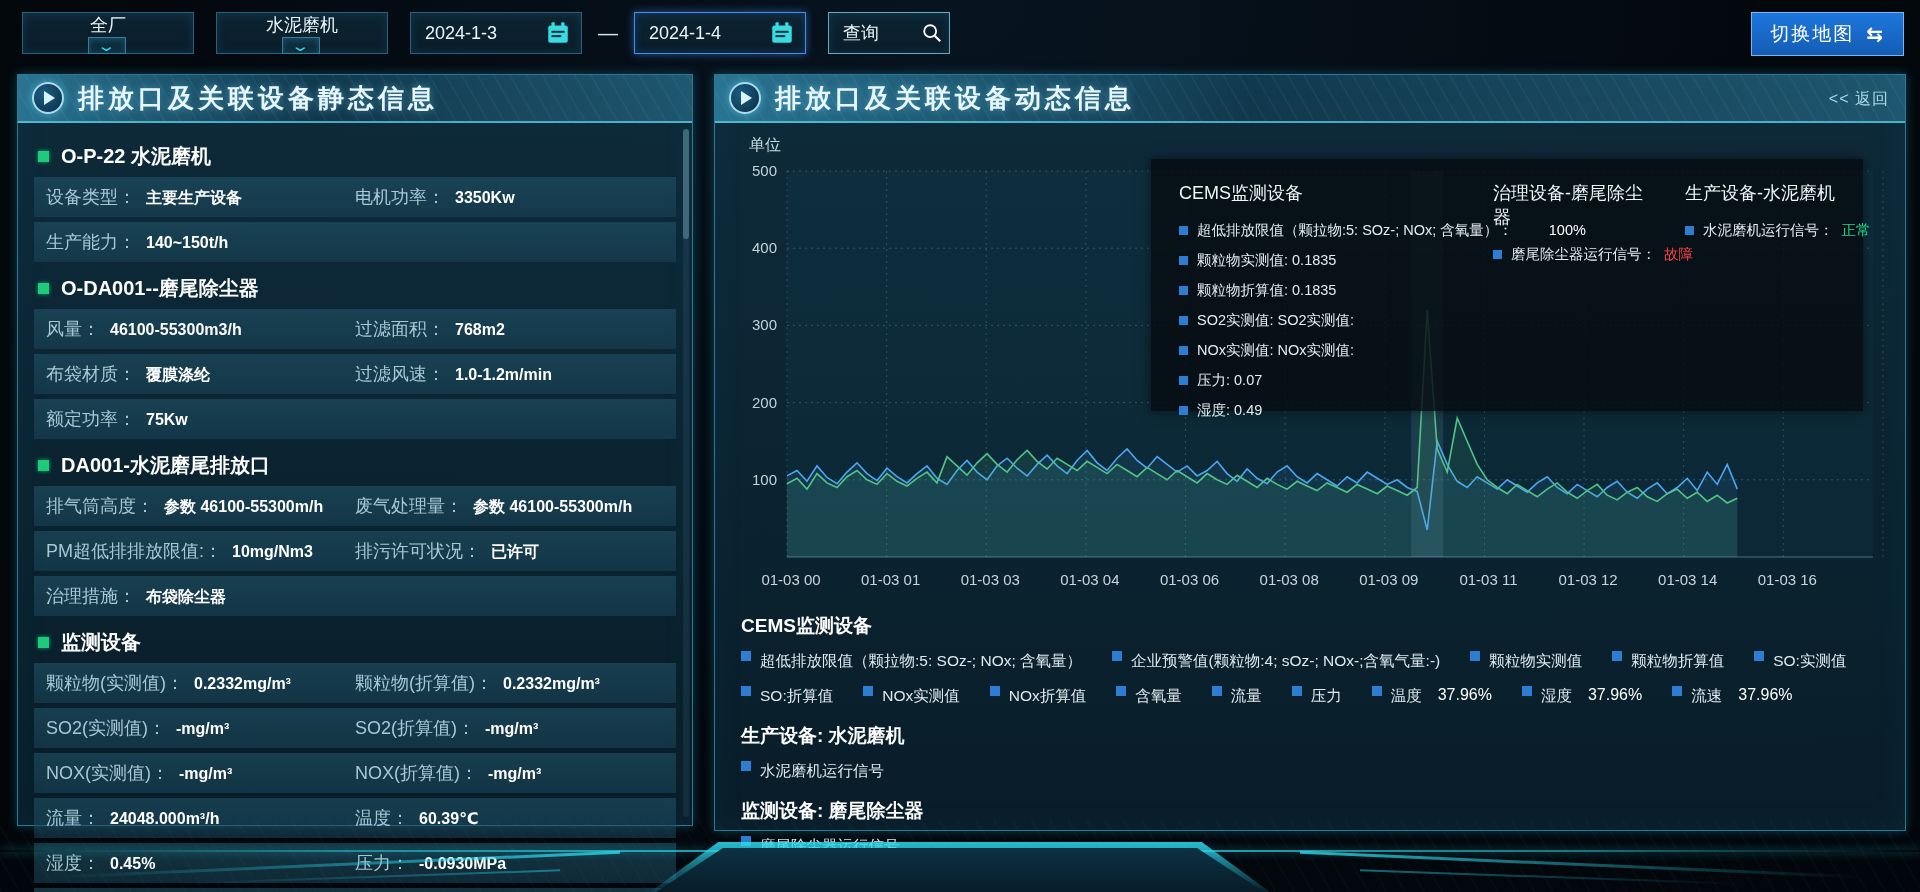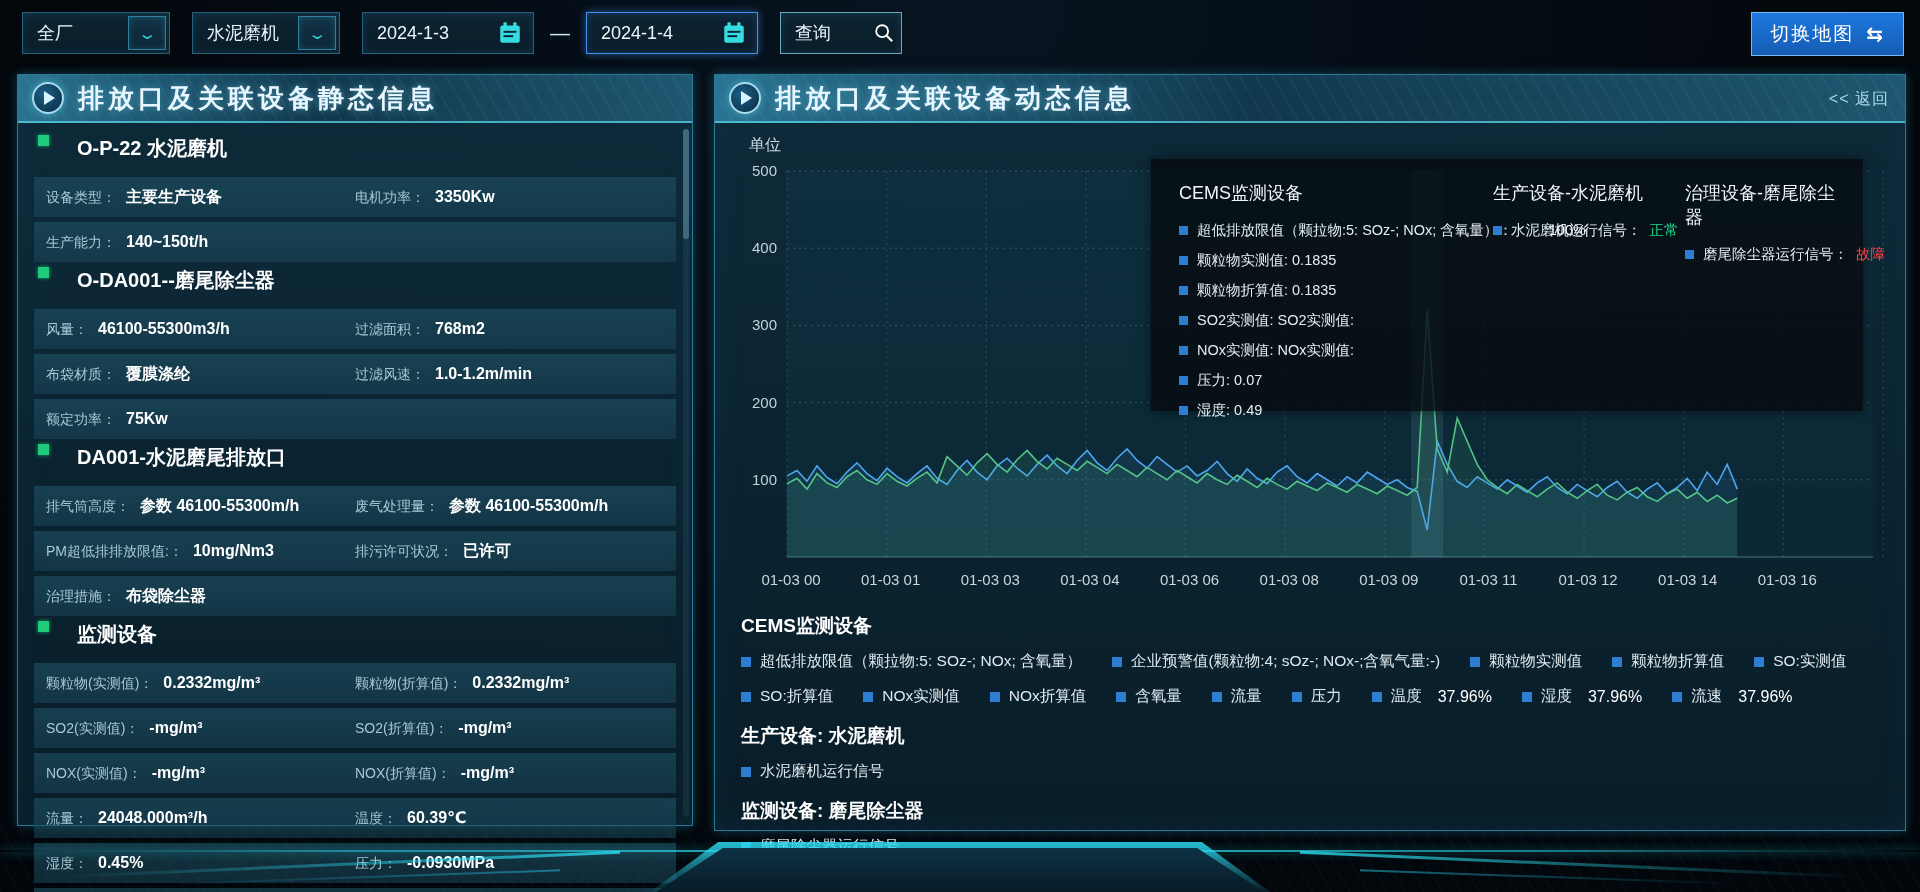--- a/index.html
+++ b/index.html
@@ -12,21 +12,21 @@
 
   
   .topbar { position:absolute; top:0; left:0; right:0; height:66px; display:flex; align-items:center; padding-left:22px; gap:22px; }
   .ctrl {
     height:42px; display:flex; align-items:center; position:relative;
     background:linear-gradient(180deg,#0d2432 0%,#0a1c29 100%);
     border:1px solid #27607a; color:#eaf6fb; font-size:18px;
     box-shadow:inset 0 0 10px rgba(30,120,160,.25);
   }
   .ctrl .txt { padding:0 14px; white-space:nowrap; }
-  .dropdown { width:148px; justify-content:space-between; }
+  .dropdown { width:172px; justify-content:space-between;flex-direction:column; }
   .chev-box {
     width:38px; height:34px; margin-right:3px; display:flex; align-items:center; justify-content:center;
     background:linear-gradient(180deg,#123447 0%,#0c2535 100%);
     border:1px solid #2e7ea0; box-shadow:inset 0 0 6px rgba(60,200,230,.25);
   }
   .chev { color:#35dce2; font-size:15px; line-height:1; transform:scaleX(1.6); }
   .datebox { width:172px; justify-content:space-between; }
   .datebox.focused { border:1px solid #3f8ef0; box-shadow:0 0 8px rgba(70,140,240,.55), inset 0 0 8px rgba(60,140,240,.25); }
   .cal-box { width:40px; height:34px; margin-right:3px; display:flex; align-items:center; justify-content:center; }
   .date-sep { color:#cfe6ef; font-size:20px; margin:0 -6px; }
@@ -60,28 +60,28 @@
     background:radial-gradient(circle at 35% 35%, #1b5d82, #0b2c44);
     border:2px solid #a9dcec; display:flex; align-items:center; justify-content:center;
     box-shadow:0 0 8px rgba(90,210,230,.6);
   }
   .play-tri { width:0; height:0; border-left:11px solid #d8f4ff; border-top:7px solid transparent; border-bottom:7px solid transparent; margin-left:3px; }
   .panel-title { font-size:26px; font-weight:bold; letter-spacing:4px; color:#e8f7ff; text-shadow:0 0 8px rgba(120,220,250,.5);text-align:right; }
   .back-link { position:absolute; right:16px; top:14px; font-size:16px; color:#a9d9e8; cursor:pointer; letter-spacing:1px; }
 
   
   .pbody { padding:12px 16px 0 16px; position:relative; }
-  .section-title { display:flex; gap:28px; height:42px; padding:0 4px; font-size:20px; font-weight:bold; color:#fff; }
+  .section-title { display:flex; align-items:center; gap:12px; height:42px; padding:0 4px; font-size:20px; font-weight:bold; color:#fff; }
   .sq-bullet { width:11px; height:11px; background:#1ecb7a; box-shadow:0 0 4px rgba(30,203,122,.8); flex:none; }
   .data-row {
     display:grid; grid-template-columns:1fr 1fr; align-items:center; min-height:40px; margin-bottom:5px; padding:0 12px;
     background:linear-gradient(180deg, rgba(34,88,108,.55) 0%, rgba(26,70,90,.55) 100%);
   }
   .cell { display:flex; align-items:baseline; white-space:nowrap; overflow:hidden; }
-  .cell .lbl { color:#a7c8d4; font-size:14px; }
+  .cell .lbl { color:#a7c8d4; font-size:18px; }
   .cell .val { color:#fff; font-size:16px; font-weight:bold; margin-left:10px; }
   .scrollbar-track { position:absolute; right:3px; top:54px; bottom:8px; width:6px; background:rgba(120,180,200,.10); border-radius:3px; }
   .scrollbar-thumb { position:absolute; top:0; width:6px; height:110px; background:rgba(140,200,220,.35); border-radius:3px; }
 
   
   .chart-wrap { position:relative; margin:10px 20px 0 20px; height:460px; }
   .unit-label { position:absolute; left:14px; top:2px; font-size:16px; color:#c9dbe2; }
   .chart-svg { position:absolute; left:0; top:24px; }
   .tooltip {
     position:absolute; left:416px; top:26px; width:712px; height:252px; z-index:5;
@@ -93,21 +93,21 @@
   .tt-item { display:flex; align-items:baseline; margin-bottom:11px; font-size:14.5px; color:#e2edf2; white-space:nowrap; }
   .tt-bullet { width:9px; height:9px; background:#2d7dd2; margin-right:9px; flex:none; align-self:center; }
   .tt-val { margin-left:36px; color:#fff; }
   .tt-status-ok { color:#23d98c; margin-left:8px; }
   .tt-status-fault { color:#ff4545; margin-left:8px; }
 
   
   .legend-area { padding:4px 26px 0 26px; }
   .lg-title { font-size:19px; font-weight:bold; color:#fff; margin:16px 0 12px 0; }
   .lg-items { display:flex; flex-wrap:wrap; column-gap:30px; row-gap:14px; }
-  .lg-item { display:flex; align-items:center; font-size:15.5px; color:#dfe9ee; cursor:pointer; white-space:nowrap; }
+  .lg-item { display:flex; font-size:15.5px; color:#dfe9ee; cursor:pointer; white-space:nowrap; }
   .lg-bullet { width:10px; height:10px; background:#2d7dd2; margin-right:9px; flex:none; }
   .lg-val { color:#fff; font-size:16px; margin-left:16px; }
 
   
   .footer { position:absolute; left:0; right:0; bottom:0; height:72px; pointer-events:none;
     background:repeating-linear-gradient(60deg, rgba(40,140,170,.04) 0 2px, transparent 2px 16px); }
   .f-hline { position:absolute; left:0; right:0; bottom:40px; height:2px;
     background:linear-gradient(90deg, transparent 0%, rgba(40,210,230,.55) 18%, rgba(40,210,230,.9) 50%, rgba(40,210,230,.55) 82%, transparent 100%);
     box-shadow:0 0 10px rgba(40,210,230,.6); }
   .f-center-glow { position:absolute; left:50%; bottom:0; transform:translateX(-50%); width:620px; height:50px;
@@ -412,33 +412,33 @@
           <div class="tt-item">
             <span class="tt-bullet"></span>
             <span>压力: 0.07</span>
           </div>
           <div class="tt-item">
             <span class="tt-bullet"></span>
             <span>湿度: 0.49</span>
           </div>
         </div>
         <div class="tt-col">
+          <div class="tt-title">治理设备-磨尾除尘器</div>
+          <div class="tt-item">
+            <span class="tt-bullet"></span>
+            <span>磨尾除尘器运行信号：</span>
+            <span class="tt-status-fault">故障</span>
+          </div>
+        </div>
+        <div class="tt-col">
           <div class="tt-title">生产设备-水泥磨机</div>
           <div class="tt-item">
             <span class="tt-bullet"></span>
             <span>水泥磨机运行信号：</span>
             <span class="tt-status-ok">正常</span>
-          </div>
-        </div>
-        <div class="tt-col">
-          <div class="tt-title">治理设备-磨尾除尘器</div>
-          <div class="tt-item">
-            <span class="tt-bullet"></span>
-            <span>磨尾除尘器运行信号：</span>
-            <span class="tt-status-fault">故障</span>
           </div>
         </div>
       </div>
   </div>
 
   <div class="legend-area" id="legend-area">
       <div class="lg-title">CEMS监测设备</div>
       <div class="lg-items">
         <span class="lg-item">
           <span class="lg-bullet"></span>

